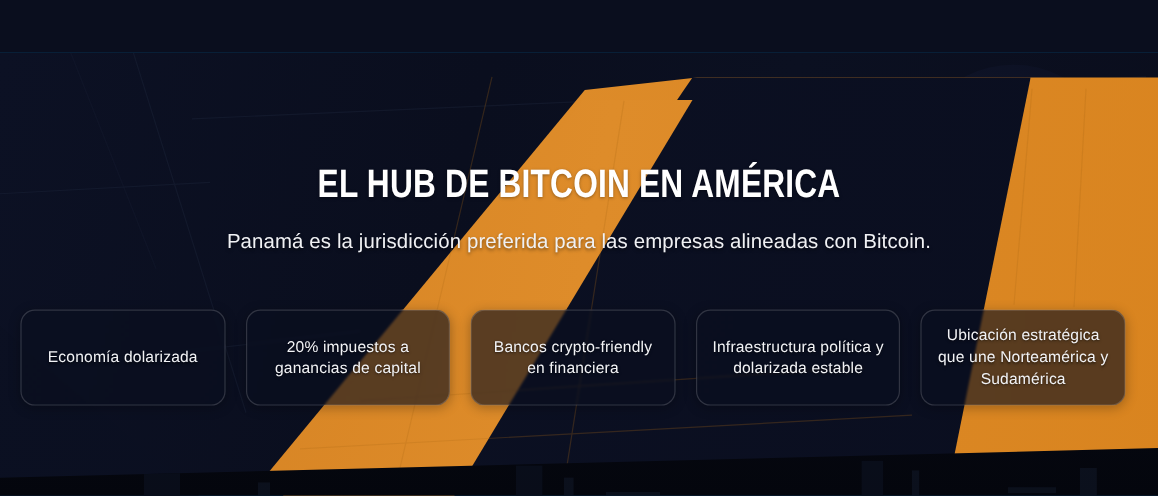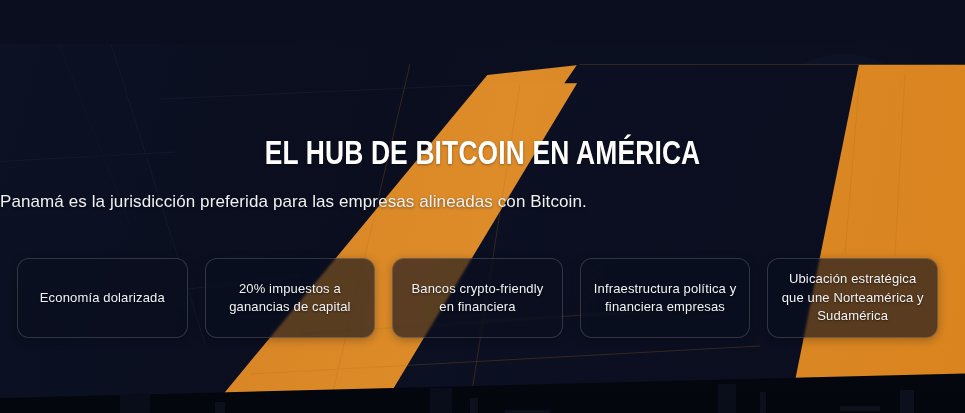--- a/index.html
+++ b/index.html
@@ -118,20 +118,21 @@
     transform: scaleX(.80);
     transform-origin: center top;
     white-space: nowrap;
     text-shadow: 0 1px 3px rgba(0,0,0,.35);
   }
 
   .subhead {
     position:absolute;
     top: 147px;
     left: 0; right: 0;
+    text-align: center;
     color: #f0f1f4;
     font-size: 17px;
     font-weight: 400;
     line-height: 1.3;
     letter-spacing: .1px;
     text-shadow: 0 1px 3px rgba(0,0,0,.45);
   }
 
   .cards {
     position:absolute;
@@ -238,21 +239,21 @@
       <div class="card">
         <span>Economía dolarizada</span>
       </div>
       <div class="card">
         <span>20% impuestos a ganancias de capital</span>
       </div>
       <div class="card">
         <span>Bancos crypto-friendly en financiera</span>
       </div>
       <div class="card">
-        <span>Infraestructura política y financiera empresas</span>
+        <span>Infraestructura política y dolarizada estable</span>
       </div>
       <div class="card">
         <span>Ubicación estratégica que une Norteamérica y Sudamérica</span>
       </div>
     </div>
 
   </div>
 </div>
 
 </body></html>

